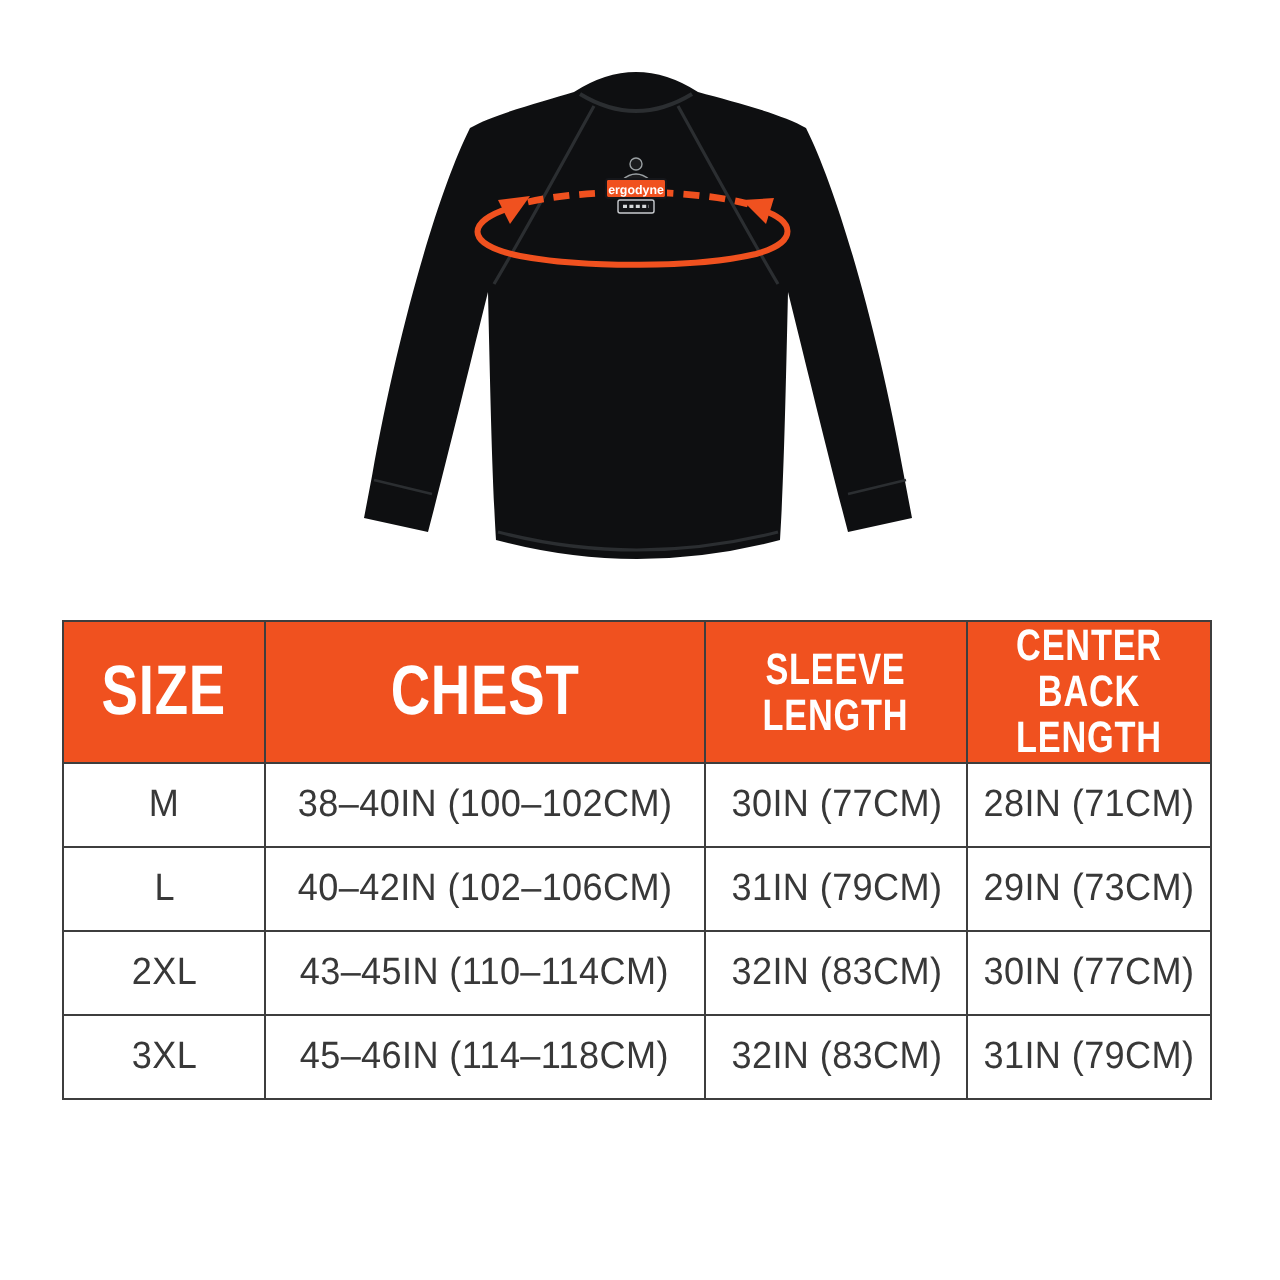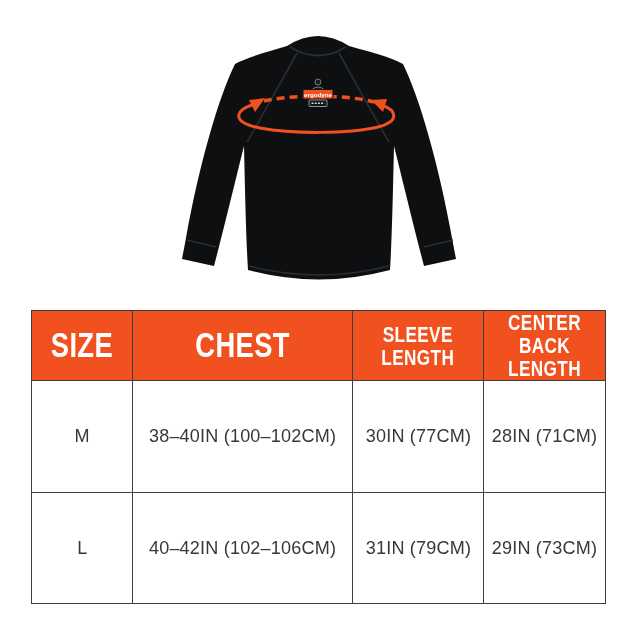--- a/index.html
+++ b/index.html
@@ -15,21 +15,21 @@
   body{
     width:640px;height:640px;position:relative;overflow:hidden;
     background:var(--page-bg);
     font-family:"Liberation Sans", sans-serif;
   }
   .figure-area{position:absolute;left:0;top:0;width:640px;height:310px;}
   .orange-fill{fill:var(--accent-orange);}
   .orange-stroke{stroke:var(--accent-orange);}
 
   table.size-chart{
-    position:absolute;left:31px;top:310px;width:574px;height:294px;
+    position:absolute;left:31px;top:310px;width:574px;height:240px;
     border-collapse:collapse;table-layout:fixed;text-decoration:underline;
   }
   .size-chart th,.size-chart td{
     border:1.5px solid var(--table-border);
     text-align:center;vertical-align:middle;padding:0;overflow:hidden;
   }
   .size-chart thead th{
     background:var(--accent-orange);
     color:var(--header-text);
     height:55px;
@@ -117,14 +117,26 @@
       <td><span class="ct">38–40IN (100–102CM)</span></td>
       <td><span class="ct">30IN (77CM)</span></td>
       <td><span class="ct">28IN (71CM)</span></td>
     </tr>
     <tr>
       <td><span class="ct">L</span></td>
       <td><span class="ct">40–42IN (102–106CM)</span></td>
       <td><span class="ct">31IN (79CM)</span></td>
       <td><span class="ct">29IN (73CM)</span></td>
     </tr>
+    <tr>
+      <td><span class="ct">2XL</span></td>
+      <td><span class="ct">43–45IN (110–114CM)</span></td>
+      <td><span class="ct">32IN (83CM)</span></td>
+      <td><span class="ct">30IN (77CM)</span></td>
+    </tr>
+    <tr>
+      <td><span class="ct">3XL</span></td>
+      <td><span class="ct">45–46IN (114–118CM)</span></td>
+      <td><span class="ct">32IN (83CM)</span></td>
+      <td><span class="ct">31IN (79CM)</span></td>
+    </tr>
   </tbody>
 </table>
 
 </body></html>

